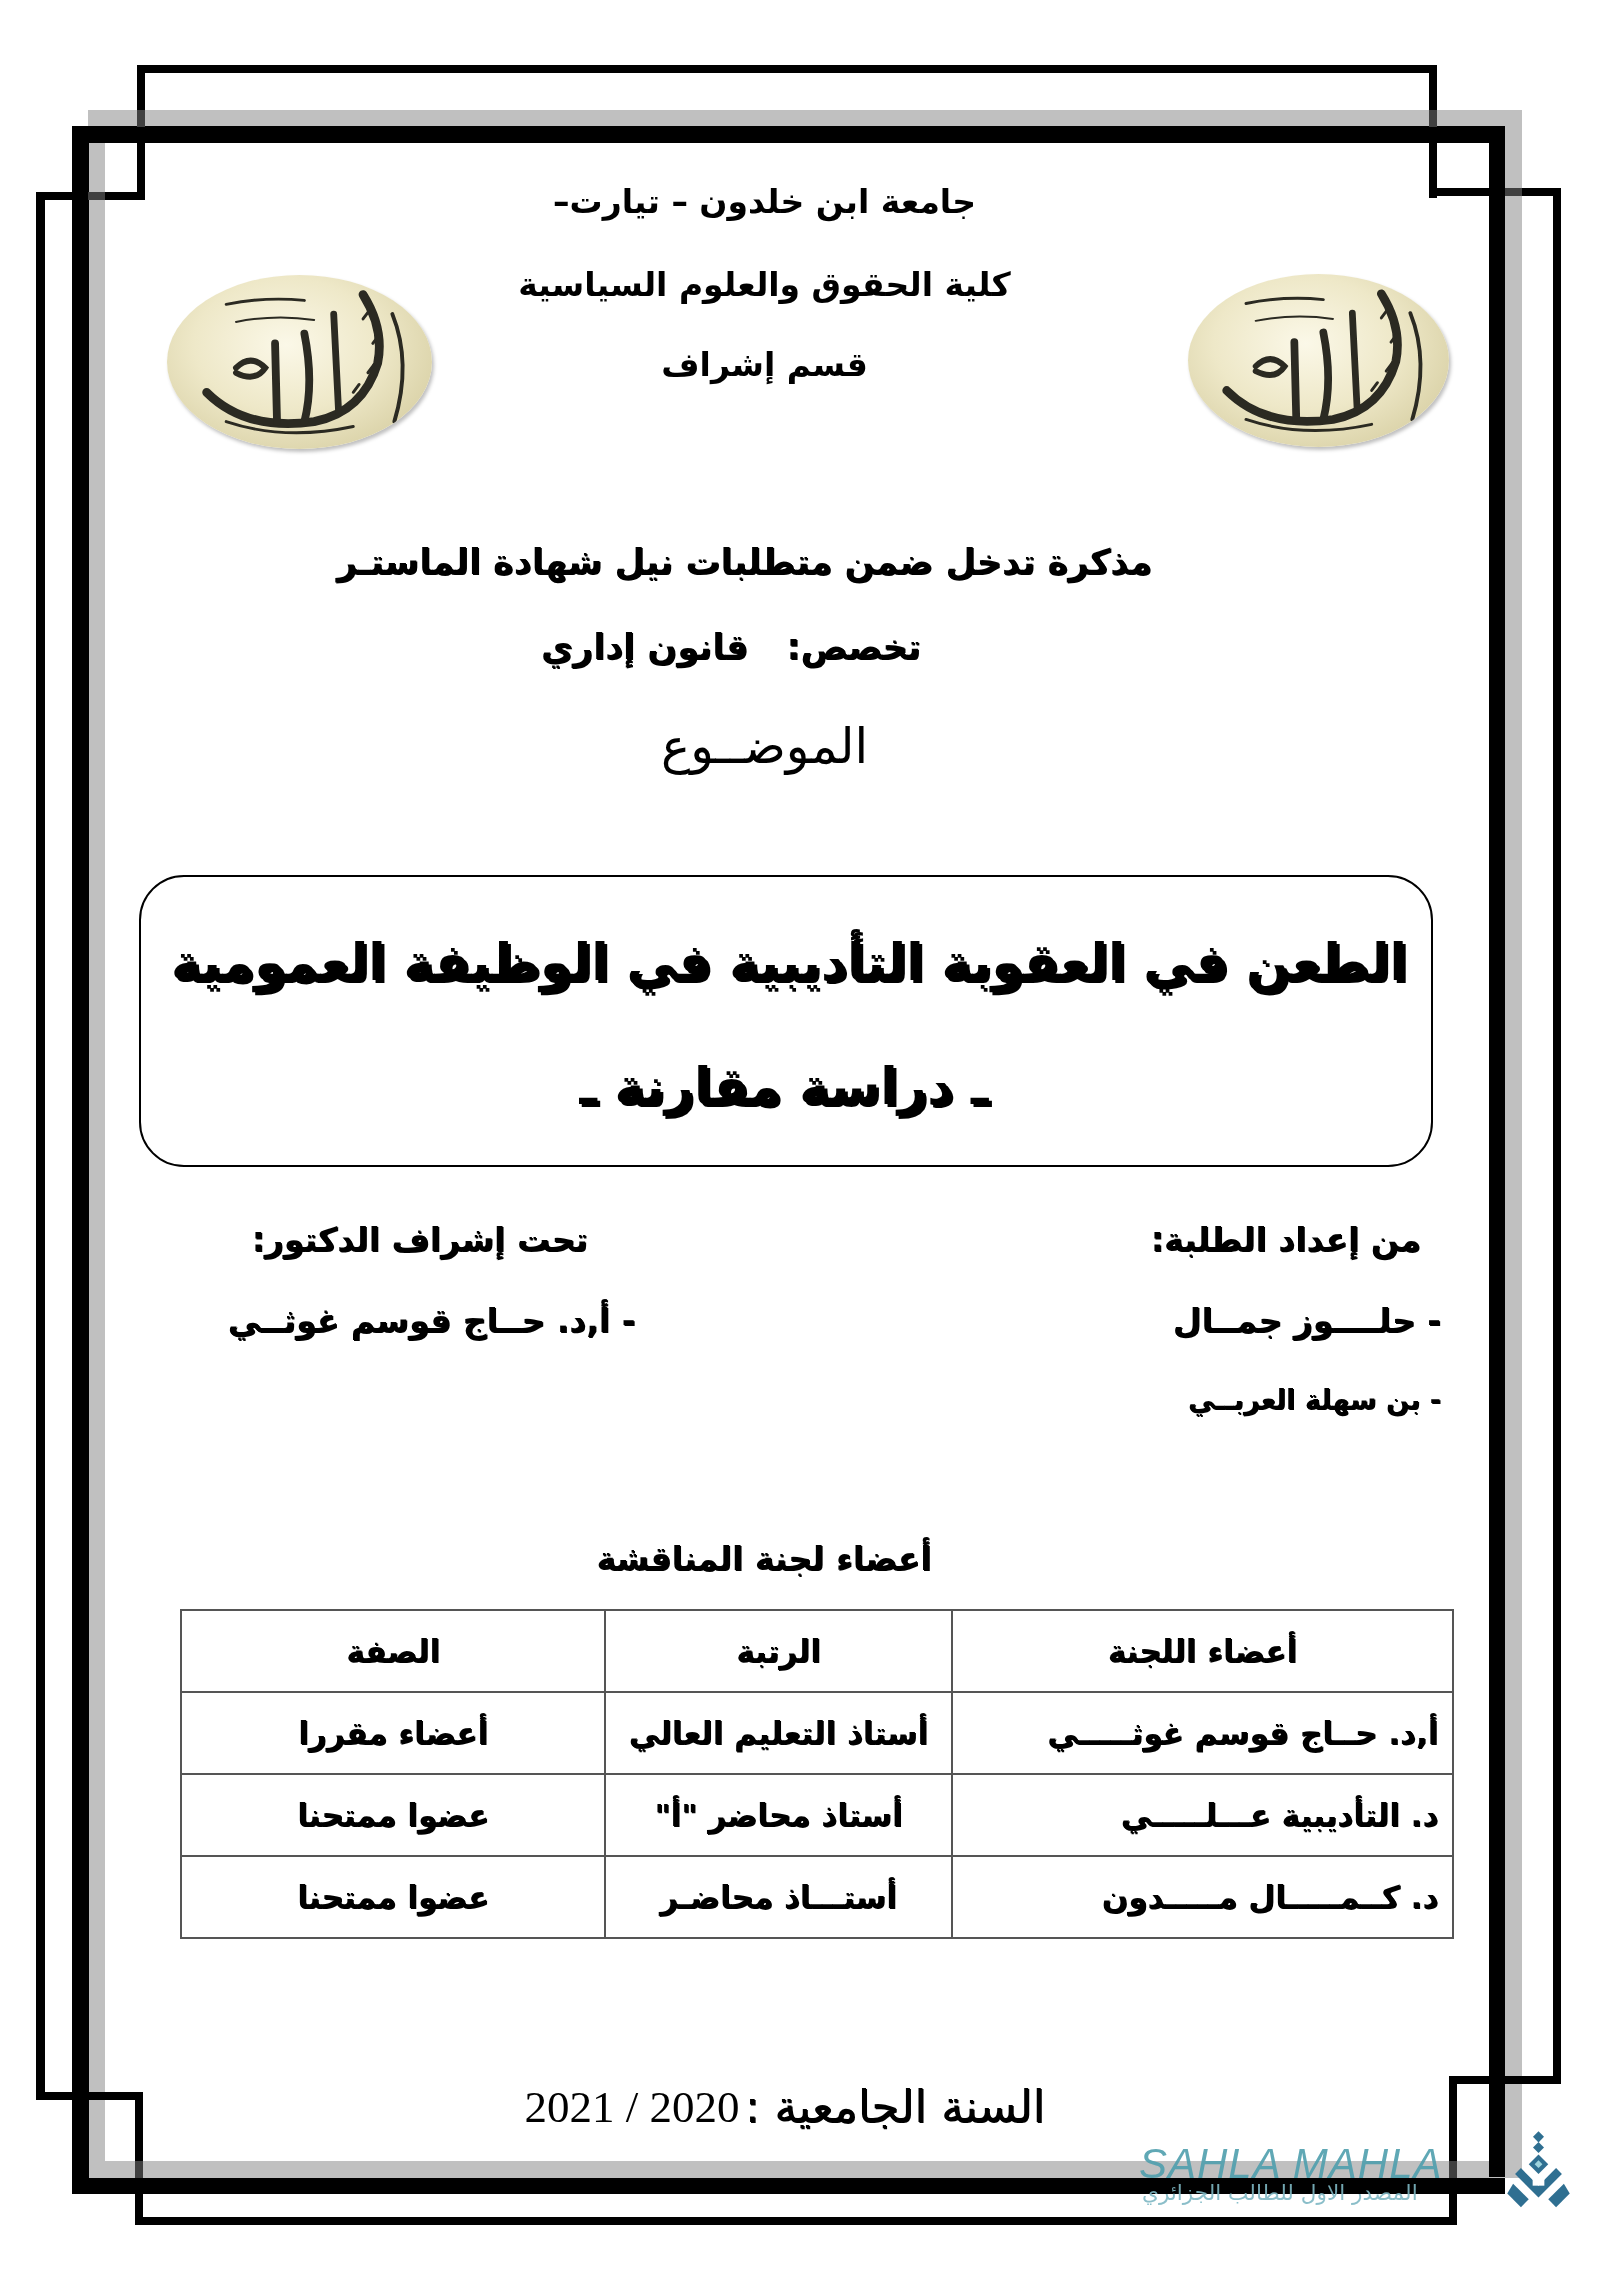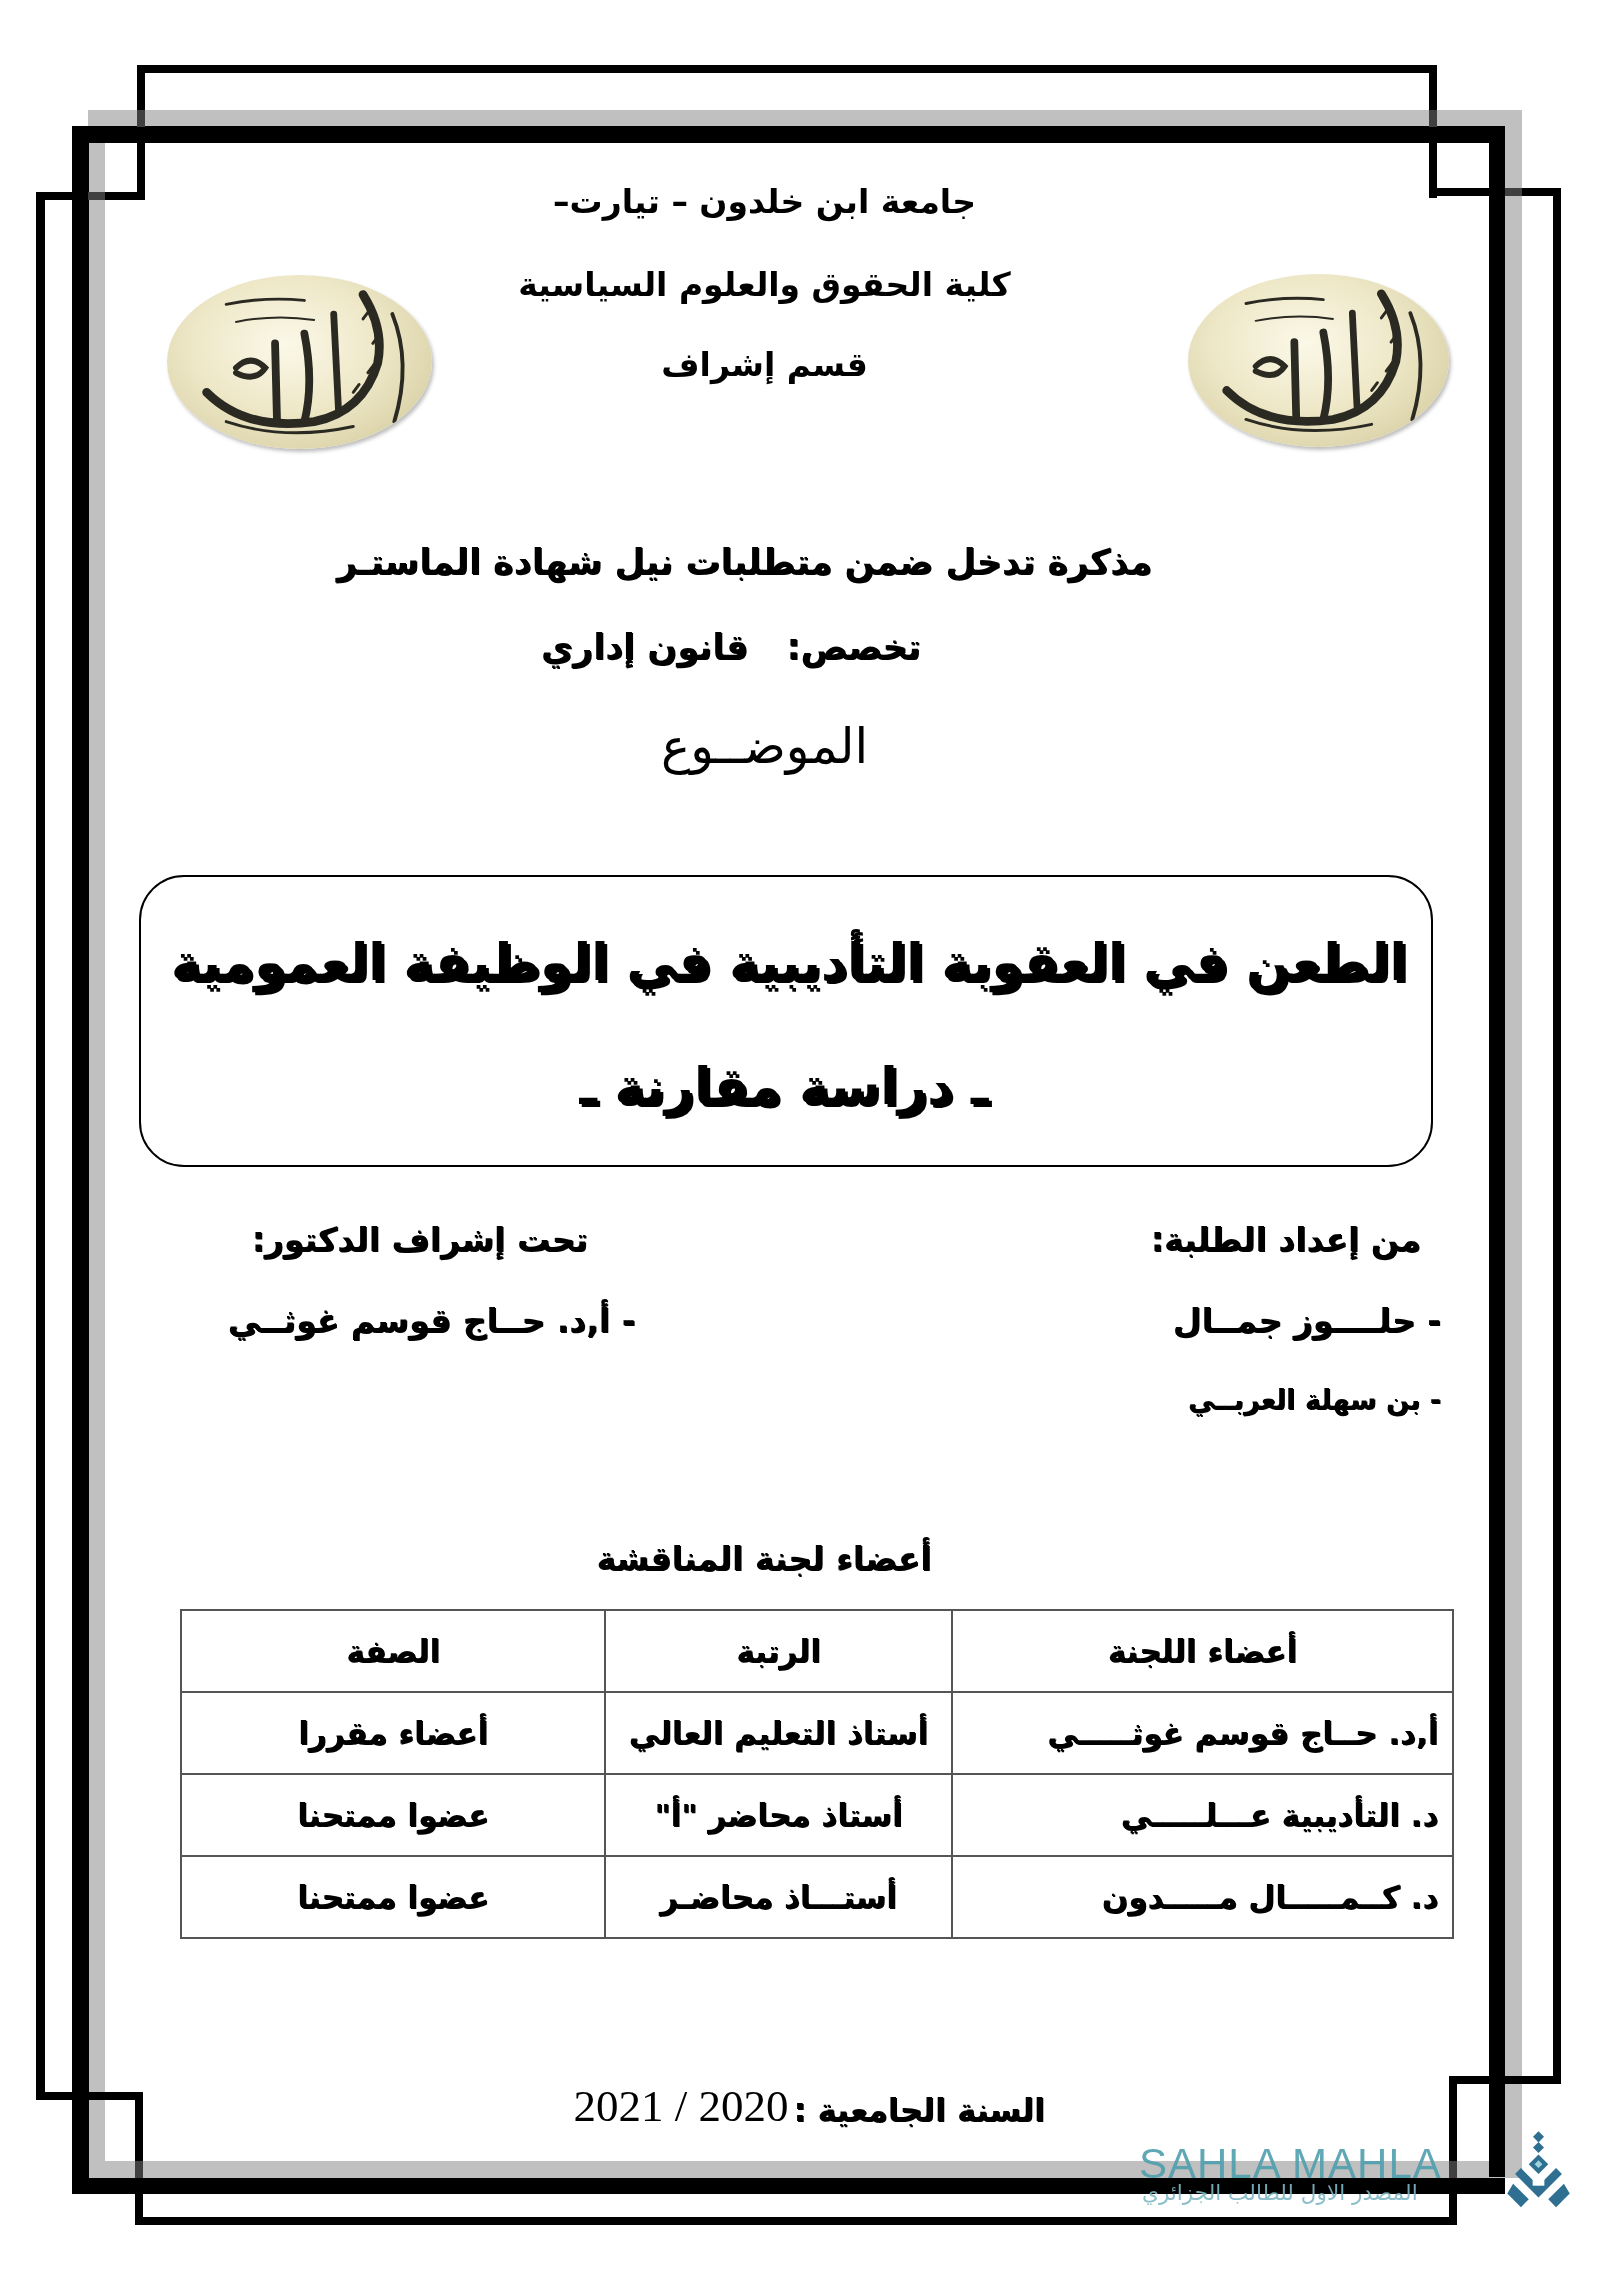--- a/index.html
+++ b/index.html
@@ -24,25 +24,25 @@
 
   
   table.committee { position:absolute; left:180px; top:1609px; width:1274px; height:330px;
                     border-collapse:collapse; direction:rtl; }
   table.committee td, table.committee th {
     border:2px solid #555; text-align:center; font-weight:bold; font-size:31px; padding:0;
     text-shadow: 1px 1px 0 #000; }
   table.committee td.name { text-align:right; padding-right:13.7px; }
 
   .year { position:absolute; left:516px; top:2080px; width:529px; height:49px; direction:rtl; white-space:nowrap; }
-  .year .lbl { font-weight:bold; font-size:32px; text-shadow:1px 1px 0 #000; }
+  .year .lbl { font-weight:normal; font-size:45px; text-shadow:1px 1px 0 #000; }
   .year .val { font-family:"Liberation Serif", "DejaVu Serif", serif; font-size:45px; font-weight:normal; direction:ltr; unicode-bidi:embed; }
 
   .wm-title { position:absolute; left:1139px; top:2140px; font-family:"Liberation Sans", sans-serif;
-              font-size:42px; letter-spacing:1px; color:#4f9fae; opacity:0.9; white-space:nowrap; }
+              font-size:42px; letter-spacing:1px; color:#4f9fae; opacity:0.9; white-space:nowrap;font-style:italic; }
   .wm-sub { position:absolute; left:1142px; top:2180px; width:372px; font-size:21.6px; color:#7fb8c4;
             direction:rtl; text-align:left; white-space:nowrap; opacity:0.9; }
   .wm-icon { position:absolute; left:1507px; top:2131px; width:63px; height:82px; }
 </style>
 </head>
 <body>
 
 <div>
 
   <div class="abs blk" style="left:137px;top:65px;width:1300px;height:7.8px;"></div>

